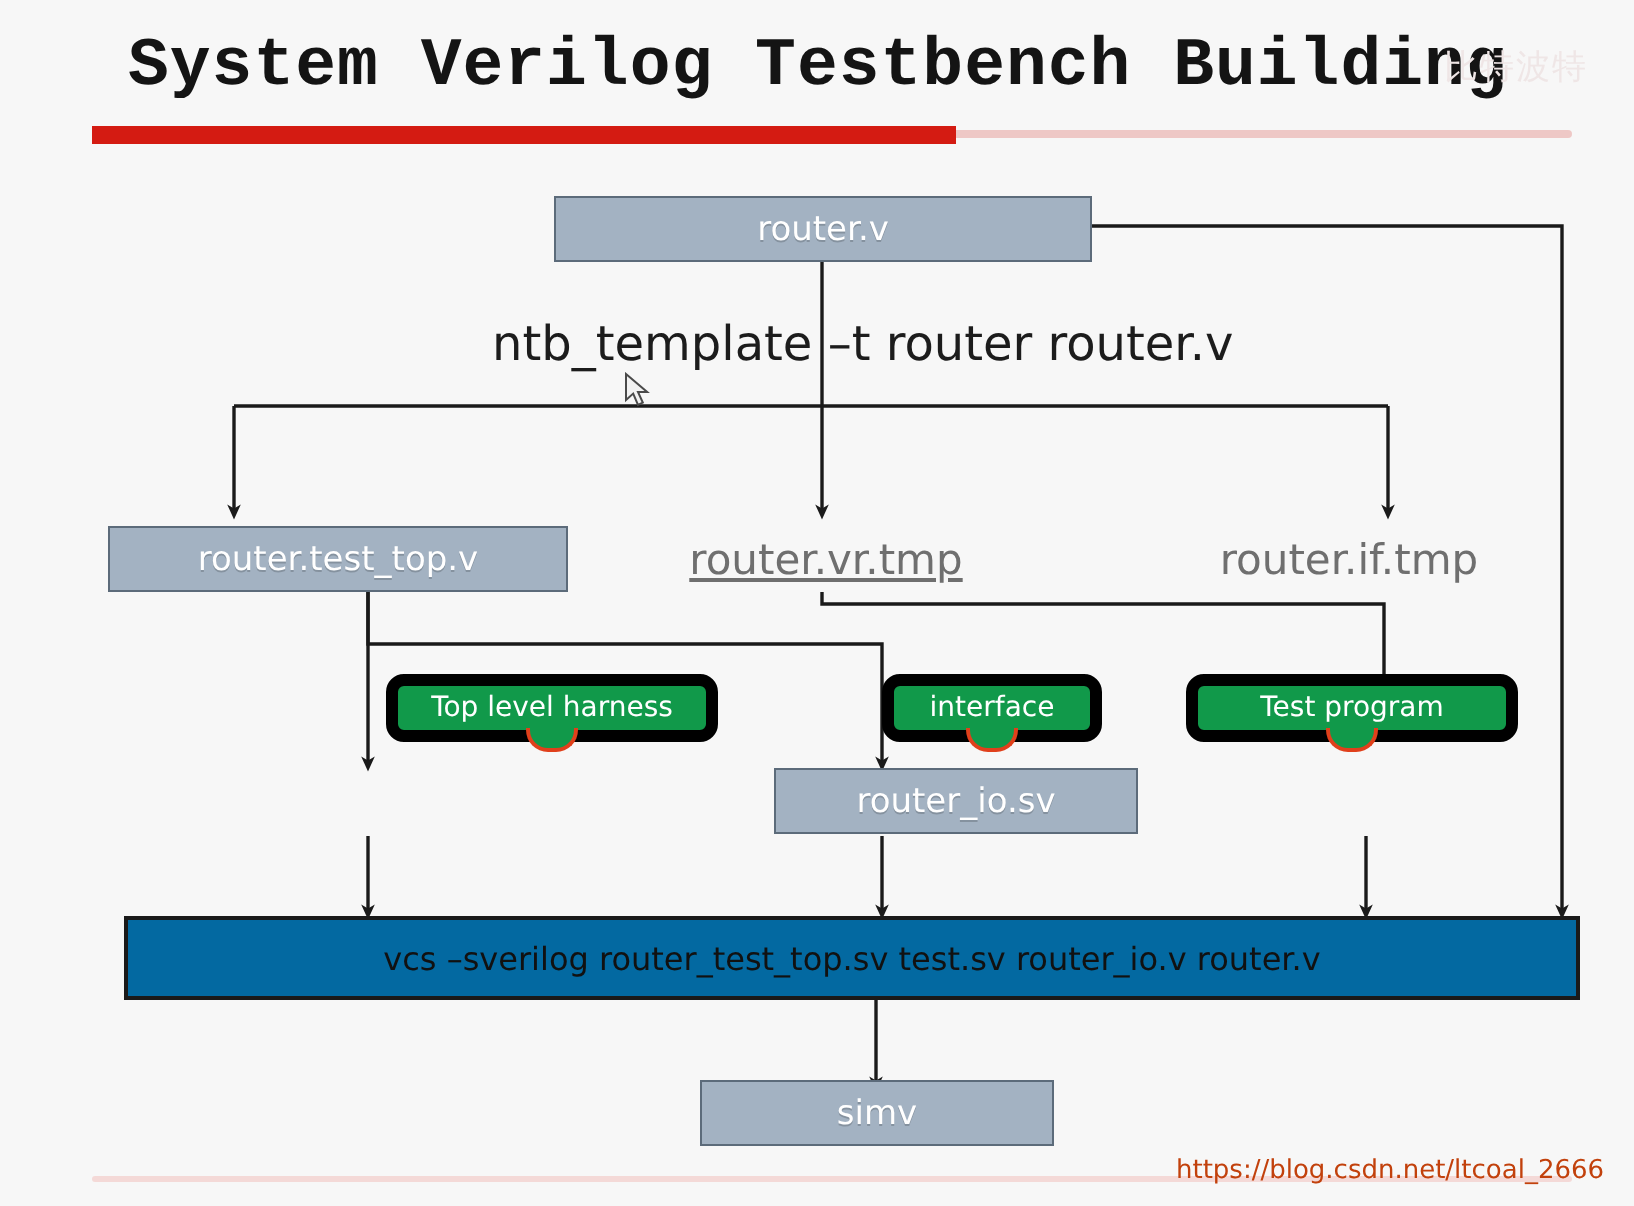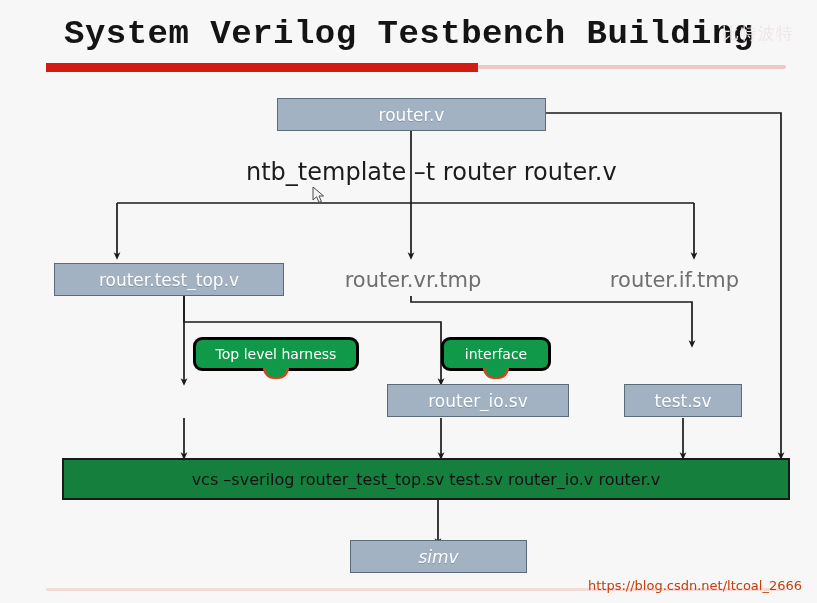--- a/index.html
+++ b/index.html
@@ -116,36 +116,36 @@
     color: #1c1c1c;
     white-space: nowrap;
   }
   #vcs-box {
     position: absolute;
     left: 62px;
     top: 458px;
     width: 728px;
     height: 42px;
     box-sizing: border-box;
-    background: #15803d;
+    background: #0369a1;
     border: 2px solid #1a1a1a;
     display: flex;
     align-items: center;
     justify-content: center;
     font-size: 16px;
     color: #111111;
     white-space: nowrap;
   }
 
   
   .callout {
     position: absolute;
     box-sizing: border-box;
     background: #11994a;
-    border: 3px solid #000000;
+    border: 6px solid #000000;
     border-radius: 9px;
     color: #ffffff;
     font-size: 14px;
     display: flex;
     align-items: center;
     justify-content: center;
     white-space: nowrap;
     z-index: 4;
   }
   .callout .tail {
@@ -223,44 +223,45 @@
 
   <div id="cmd-text">ntb_template –t router router.v</div>
 
   <svg id="cursor" viewBox="0 0 14 18">
     <path d="M1,1 L1,14 L4.6,10.8 L7,16.4 L9.4,15.3 L7,10 L11.6,10 Z" fill="#f2f2f2" stroke="#4a4a4a" stroke-width="1"></path>
   </svg>
 
   <div class="fbox" style="left:54px; top:263px; width:230px; height:33px;">
     <span>router.test_top.v</span>
   </div>
-  <div class="plain" style="left:333px; top:263px; width:160px; height:33px;">
+  <div class="plain" style="left:333px; top:263px; width:160px; height:33px;text-decoration:underline;">
     <span>router.vr.tmp</span>
   </div>
   <div class="plain" style="left:597px; top:263px; width:155px; height:33px;text-align:right;">
     <span>router.if.tmp</span>
   </div>
 
   <div class="callout" style="left:193px; top:337px; width:166px; height:34px;">
     <span>Top level harness</span>
     <span class="tail"></span>
   </div>
   <div class="callout" style="left:441px; top:337px; width:110px; height:34px;">
     <span>interface</span>
     <span class="tail"></span>
   </div>
+  <div class="callout" style="left:593px; top:337px; width:166px; height:34px;">
+    <span>Test program</span>
+    <span class="tail"></span>
+  </div>
 
   <div class="fbox" style="left:359px; top:384px; width:182px; height:33px;margin-left:28px;">
     <span>router_io.sv</span>
   </div>
-  <div class="fbox" style="left:624px; top:384px; width:118px; height:33px;">
-    <span>test.sv</span>
-  </div>
 
   <div id="vcs-box">
     <span>vcs –sverilog router_test_top.sv test.sv router_io.v router.v</span>
   </div>
 
-  <div class="fbox" style="left:350px; top:540px; width:177px; height:33px;font-style:italic;">
+  <div class="fbox" style="left:350px; top:540px; width:177px; height:33px;">
     <span>simv</span>
   </div>
 
 </div>
 
 </body></html>

